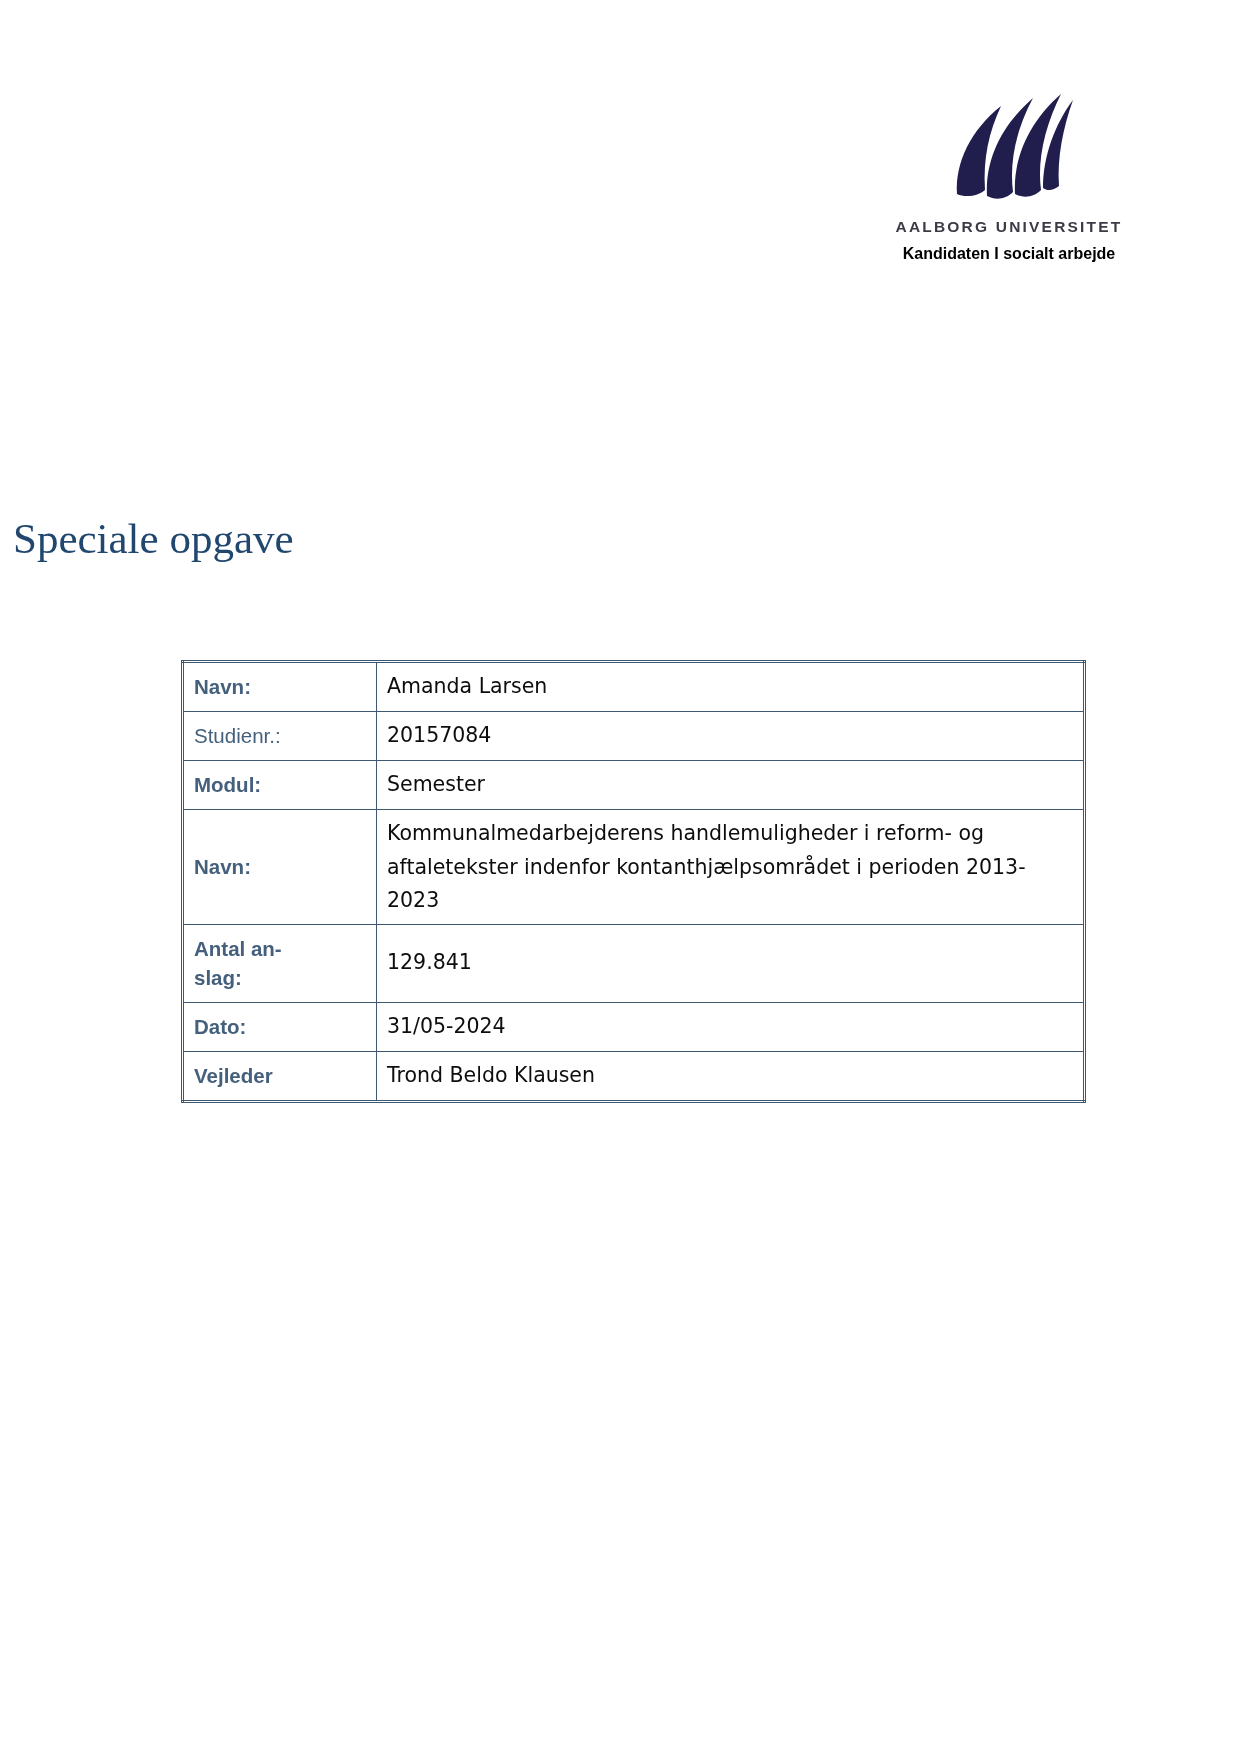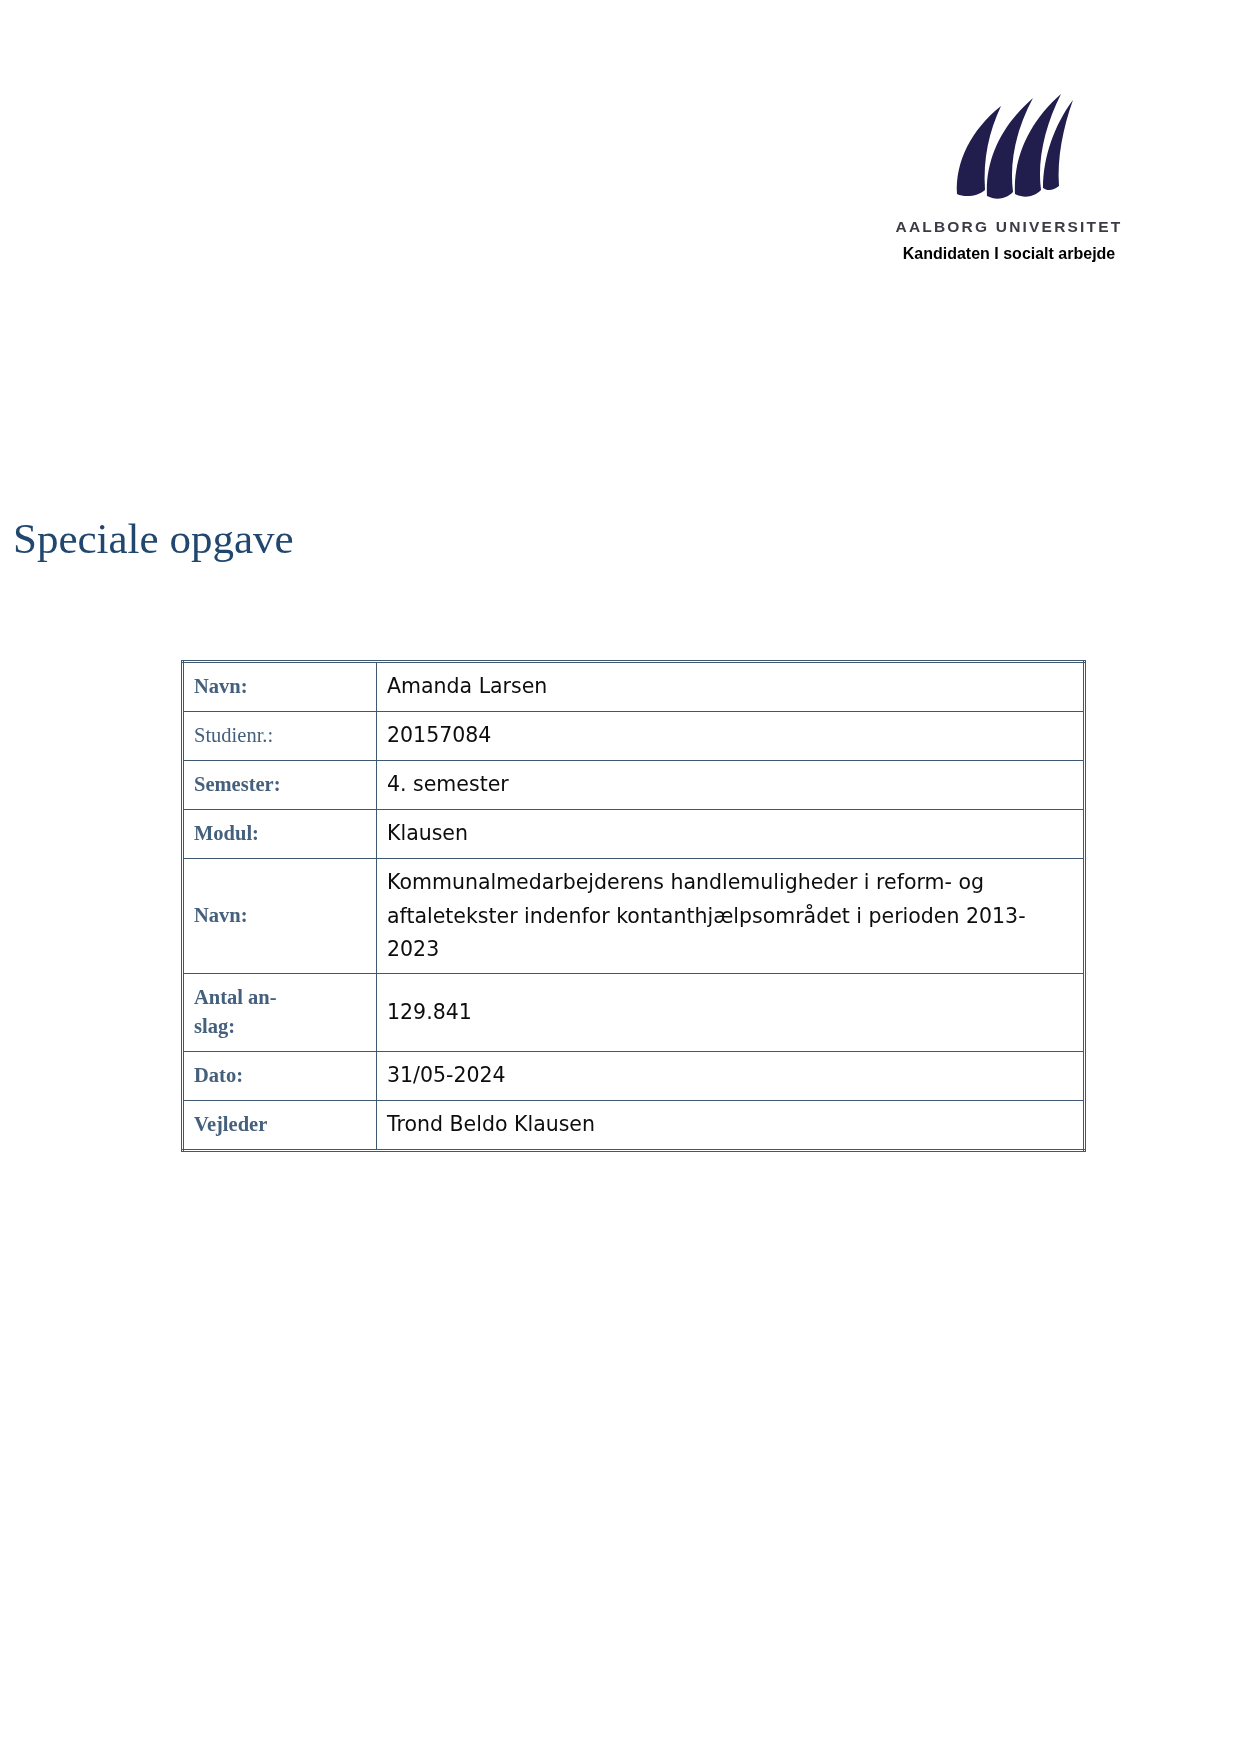--- a/index.html
+++ b/index.html
@@ -94,21 +94,21 @@
   }
   table.info-table td {
     border: 1px solid #3e5871;
     padding: 9px 10px 10px 10px;
     vertical-align: middle;
     font-size: 20.5px;
     line-height: 1.42;
   }
   td.label-cell {
     width: 172px;
-    font-family: Liberation Serif, serif;
+    font-family: Liberation Sans, sans-serif;
     font-weight: bold;
     color: #44607c;
     padding-left: 9px;
   }
   td.label-cell.not-bold {
     font-weight: normal;
     color: #44607c;
   }
   td.value-cell {
     font-family: "DejaVu Sans", sans-serif;
@@ -149,26 +149,22 @@
       <tbody>
         <tr>
           <td class="label-cell">Navn:</td>
           <td class="value-cell">Amanda Larsen</td>
         </tr>
         <tr>
           <td class="label-cell not-bold">Studienr.:</td>
           <td class="value-cell">20157084</td>
         </tr>
         <tr>
-          <td class="label-cell">Semester:</td>
-          <td class="value-cell">4. semester</td>
-        </tr>
-        <tr>
           <td class="label-cell">Modul:</td>
-          <td class="value-cell">Klausen</td>
+          <td class="value-cell">Semester</td>
         </tr>
         <tr>
           <td class="label-cell">Navn:</td>
           <td class="value-cell multiline">Kommunalmedarbejderens handlemuligheder i reform- og aftaletekster indenfor kontanthjælpsområdet i perioden 2013-2023</td>
         </tr>
         <tr>
           <td class="label-cell">
             <span class="label-line">Antal an-</span>
             <span class="label-line">slag:</span>
           </td>

